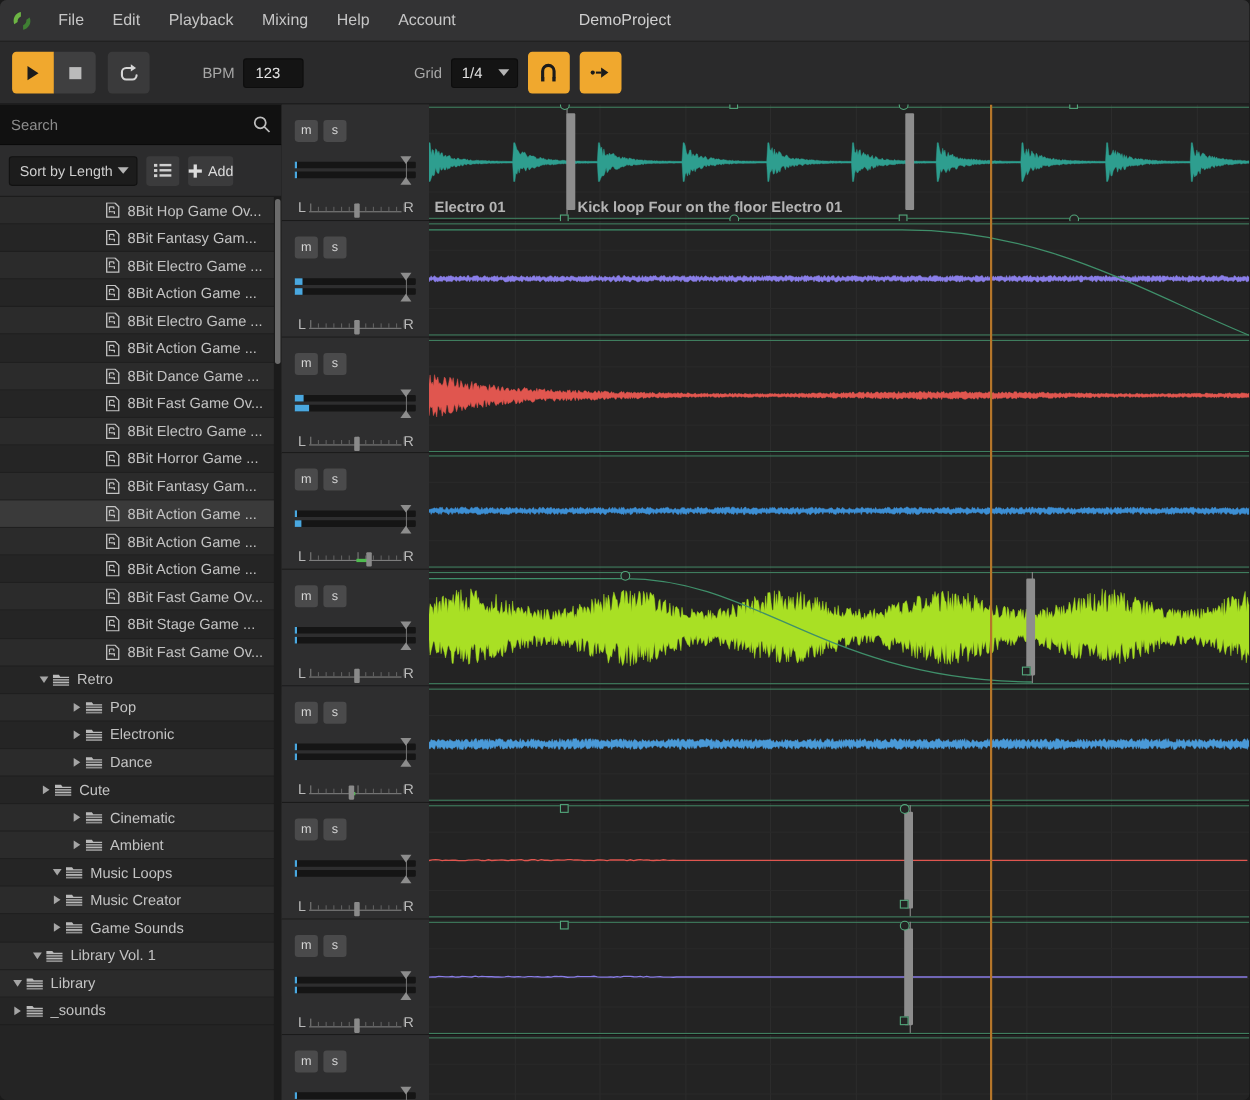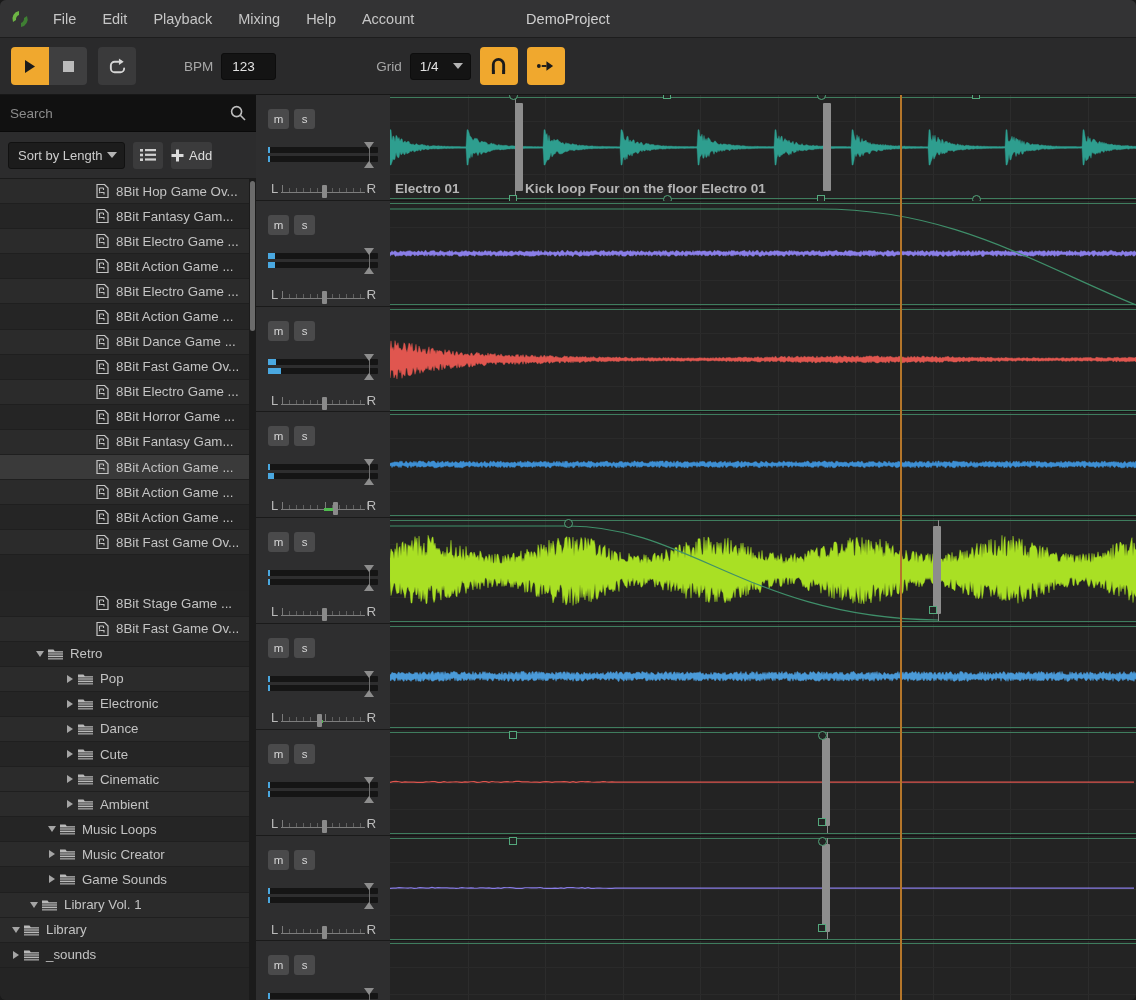--- a/index.html
+++ b/index.html
@@ -613,21 +613,21 @@
           <span class="file-ico">
             <svg width="13" height="14" viewBox="0 0 13 14">
               <path d="M1 0.5 H8.5 L12 4 V13.5 H1 Z" fill="none" stroke="#c4c4c4" stroke-width="1.2"></path>
               <path d="M3.5 4 H7.5 M3.5 4 V7 M7.5 4 V6" stroke="#c4c4c4" stroke-width="1.1" fill="none"></path>
               <path d="M4.5 8.5 L8 8.5 L8 10.5" stroke="#c4c4c4" stroke-width="1.1" fill="none"></path>
               <path d="M3 7 L5 8.2 L3 9.4 Z" fill="#c4c4c4"></path>
             </svg>
           </span>
           <span>8Bit Fast Game Ov...</span>
         </div>
-        <div class="trow" style="padding-left: 80px; margin-top: 36px;">
+        <div class="trow" style="padding-left: 80px;">
           <span class="tw"></span>
           <span class="file-ico">
             <svg width="13" height="14" viewBox="0 0 13 14">
               <path d="M1 0.5 H8.5 L12 4 V13.5 H1 Z" fill="none" stroke="#c4c4c4" stroke-width="1.2"></path>
               <path d="M3.5 4 H7.5 M3.5 4 V7 M7.5 4 V6" stroke="#c4c4c4" stroke-width="1.1" fill="none"></path>
               <path d="M4.5 8.5 L8 8.5 L8 10.5" stroke="#c4c4c4" stroke-width="1.1" fill="none"></path>
               <path d="M3 7 L5 8.2 L3 9.4 Z" fill="#c4c4c4"></path>
             </svg>
           </span>
           <span>8Bit Stage Game ...</span>
@@ -693,21 +693,21 @@
           <span class="folder-ico">
             <svg width="15" height="12" viewBox="0 0 15 12">
               <path d="M0 1.5 L5.5 1.5 L6.8 3.2 L15 3.2 L15 4.4 L0 4.4 Z" fill="#b9b9b9"></path>
               <rect x="0" y="5.2" width="15" height="1.6" fill="#9d9d9d"></rect>
               <rect x="0" y="7.6" width="15" height="1.6" fill="#b9b9b9"></rect>
               <rect x="0" y="10" width="15" height="1.6" fill="#8f8f8f"></rect>
             </svg>
           </span>
           <span>Dance</span>
         </div>
-        <div class="trow" style="padding-left: 62px; align-items: center;">
+        <div class="trow" style="padding-left: 34px; align-items: center;">
           <span class="tw">
             <span class="arrow-r"></span>
           </span>
           <span class="folder-ico">
             <svg width="15" height="12" viewBox="0 0 15 12">
               <path d="M0 1.5 L5.5 1.5 L6.8 3.2 L15 3.2 L15 4.4 L0 4.4 Z" fill="#b9b9b9"></path>
               <rect x="0" y="5.2" width="15" height="1.6" fill="#9d9d9d"></rect>
               <rect x="0" y="7.6" width="15" height="1.6" fill="#b9b9b9"></rect>
               <rect x="0" y="10" width="15" height="1.6" fill="#8f8f8f"></rect>
             </svg>

